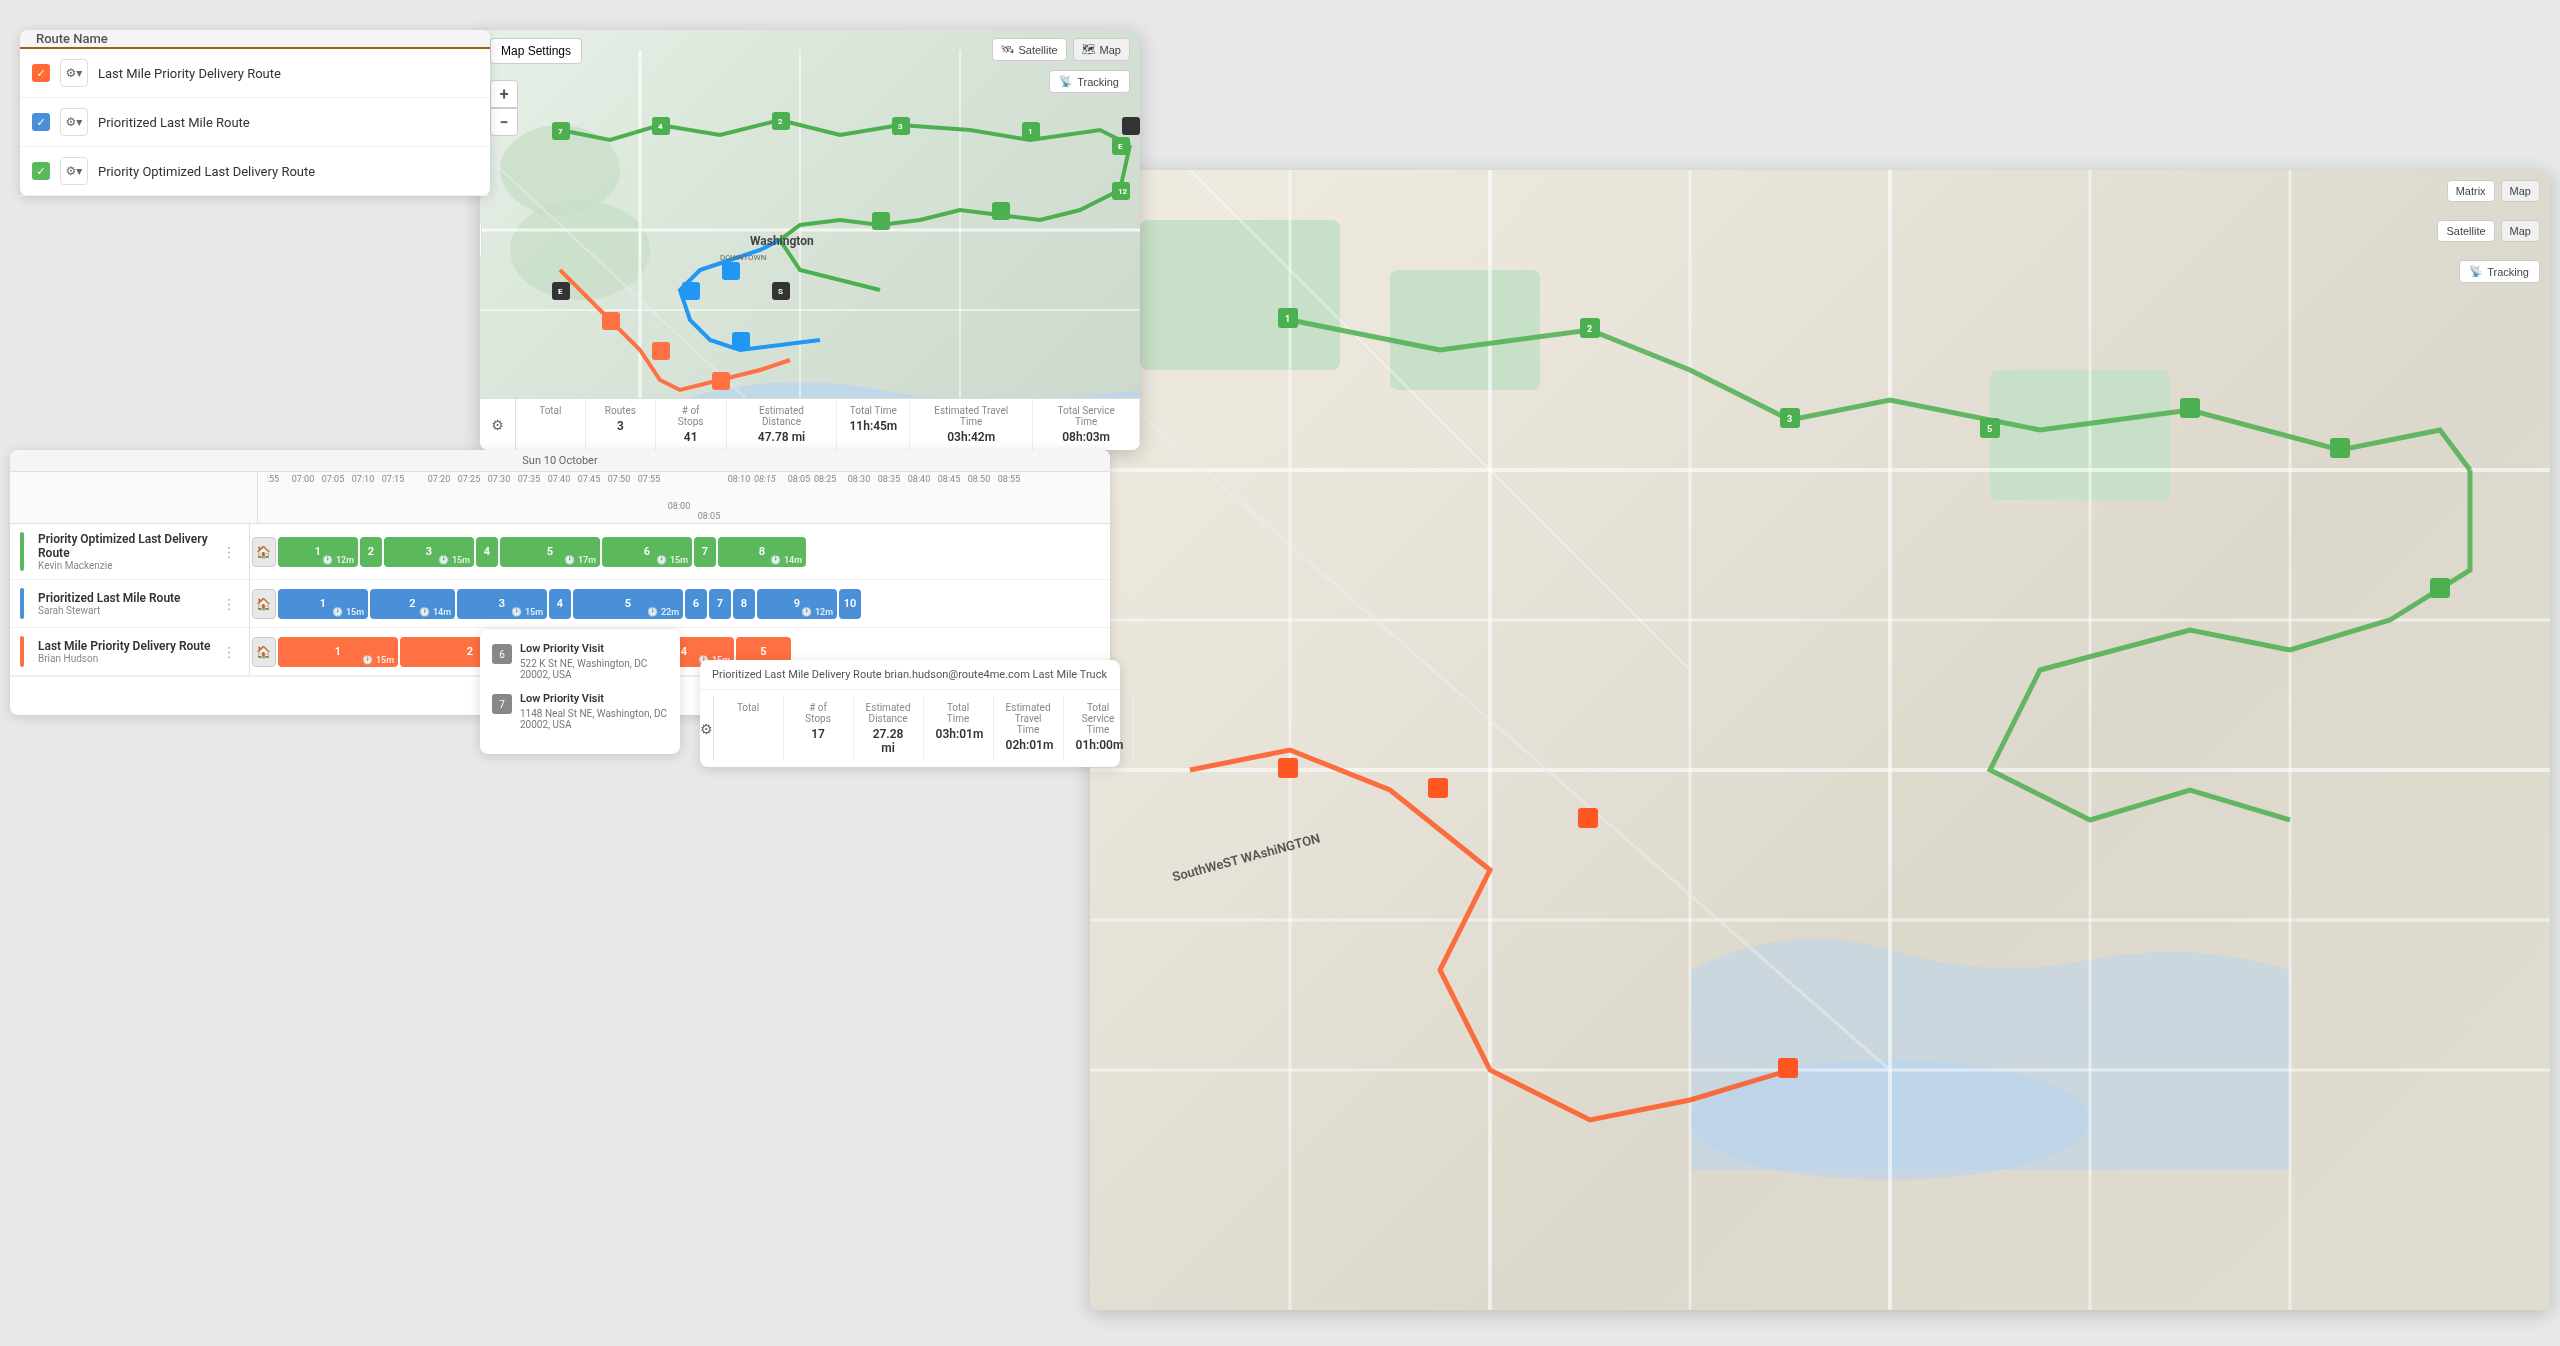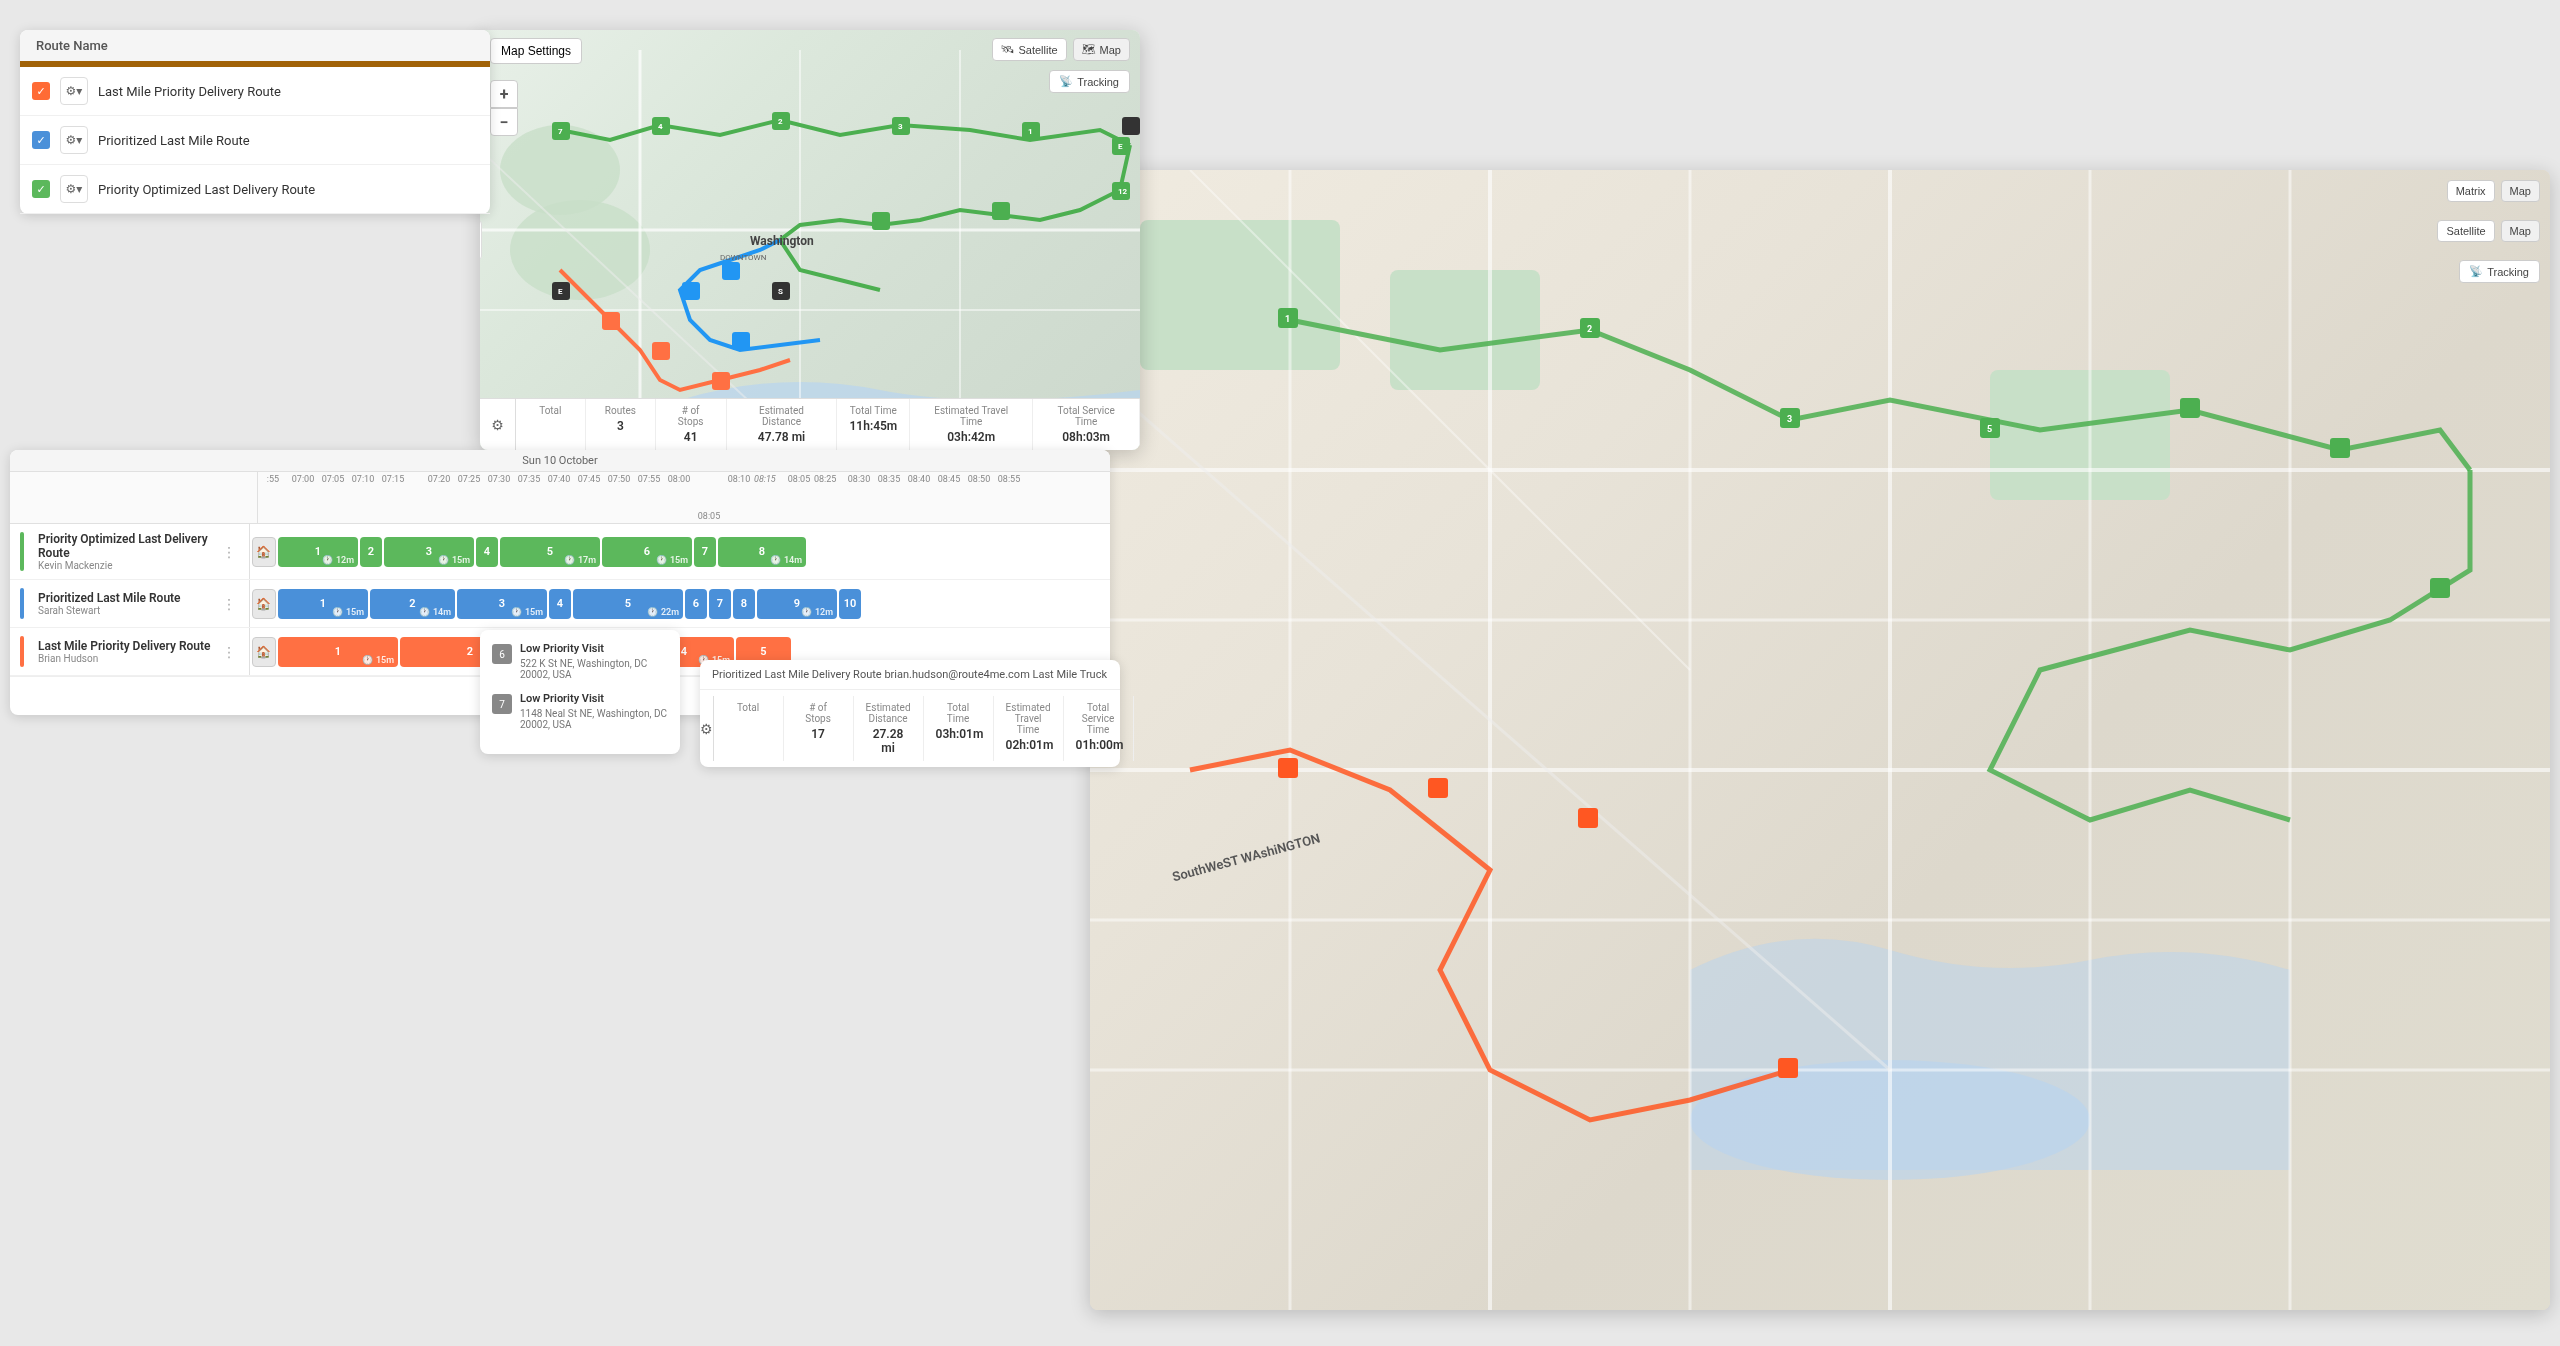--- a/index.html
+++ b/index.html
@@ -20,22 +20,22 @@
       width: 470px;
       background: white;
       border-radius: 8px;
       box-shadow: 0 2px 12px rgba(0,0,0,0.15);
       z-index: 10;
     }
 
     .route-list-header {
       display: flex;
       align-items: center;
-      padding: 8px 16px;
-      border-bottom: 6px solid #a16207;
+      padding: 1px 16px;
+      border-bottom: 2px solid #a16207;
       background: #f5f5f5;
       border-radius: 8px 8px 0 0;
     }
 
     .route-list-header-label {
       font-size: 13px;
       color: #555;
       font-weight: 500;
     }
 
@@ -734,21 +734,21 @@
         <div style="width:30px; text-align:center; flex-shrink:0;">07:10</div>
         <div style="width:30px; text-align:center; flex-shrink:0;">07:15</div>
         <div style="width:30px; text-align:center; flex-shrink:0;margin-left:16px;">07:20</div>
         <div style="width:30px; text-align:center; flex-shrink:0;">07:25</div>
         <div style="width:30px; text-align:center; flex-shrink:0;">07:30</div>
         <div style="width:30px; text-align:center; flex-shrink:0;">07:35</div>
         <div style="width:30px; text-align:center; flex-shrink:0;">07:40</div>
         <div style="width:30px; text-align:center; flex-shrink:0;">07:45</div>
         <div style="width:30px; text-align:center; flex-shrink:0;">07:50</div>
         <div style="width:30px; text-align:center; flex-shrink:0;">07:55</div>
-        <div style="width:30px; text-align:center; flex-shrink:0;">08:00</div>
+        <div style="width:30px; text-align:center; flex-shrink:0;margin-top:27px;">08:00</div>
         <div style="width:30px; text-align:center; flex-shrink:0;margin-top:37px;">08:05</div>
         <div style="width:30px; text-align:center; flex-shrink:0;">08:10</div>
         <div style="width:30px; flex-shrink:0;font-style:italic;">08:15</div>
         <div style="width:30px; text-align:center; flex-shrink:0;">08:05</div>
         <div style="width:30px; text-align:left; flex-shrink:0;">08:25</div>
         <div style="width:30px; text-align:center; flex-shrink:0;">08:30</div>
         <div style="width:30px; text-align:center; flex-shrink:0;">08:35</div>
         <div style="width:30px; text-align:center; flex-shrink:0;">08:40</div>
         <div style="width:30px; text-align:center; flex-shrink:0;">08:45</div>
         <div style="width:30px; text-align:center; flex-shrink:0;">08:50</div>

